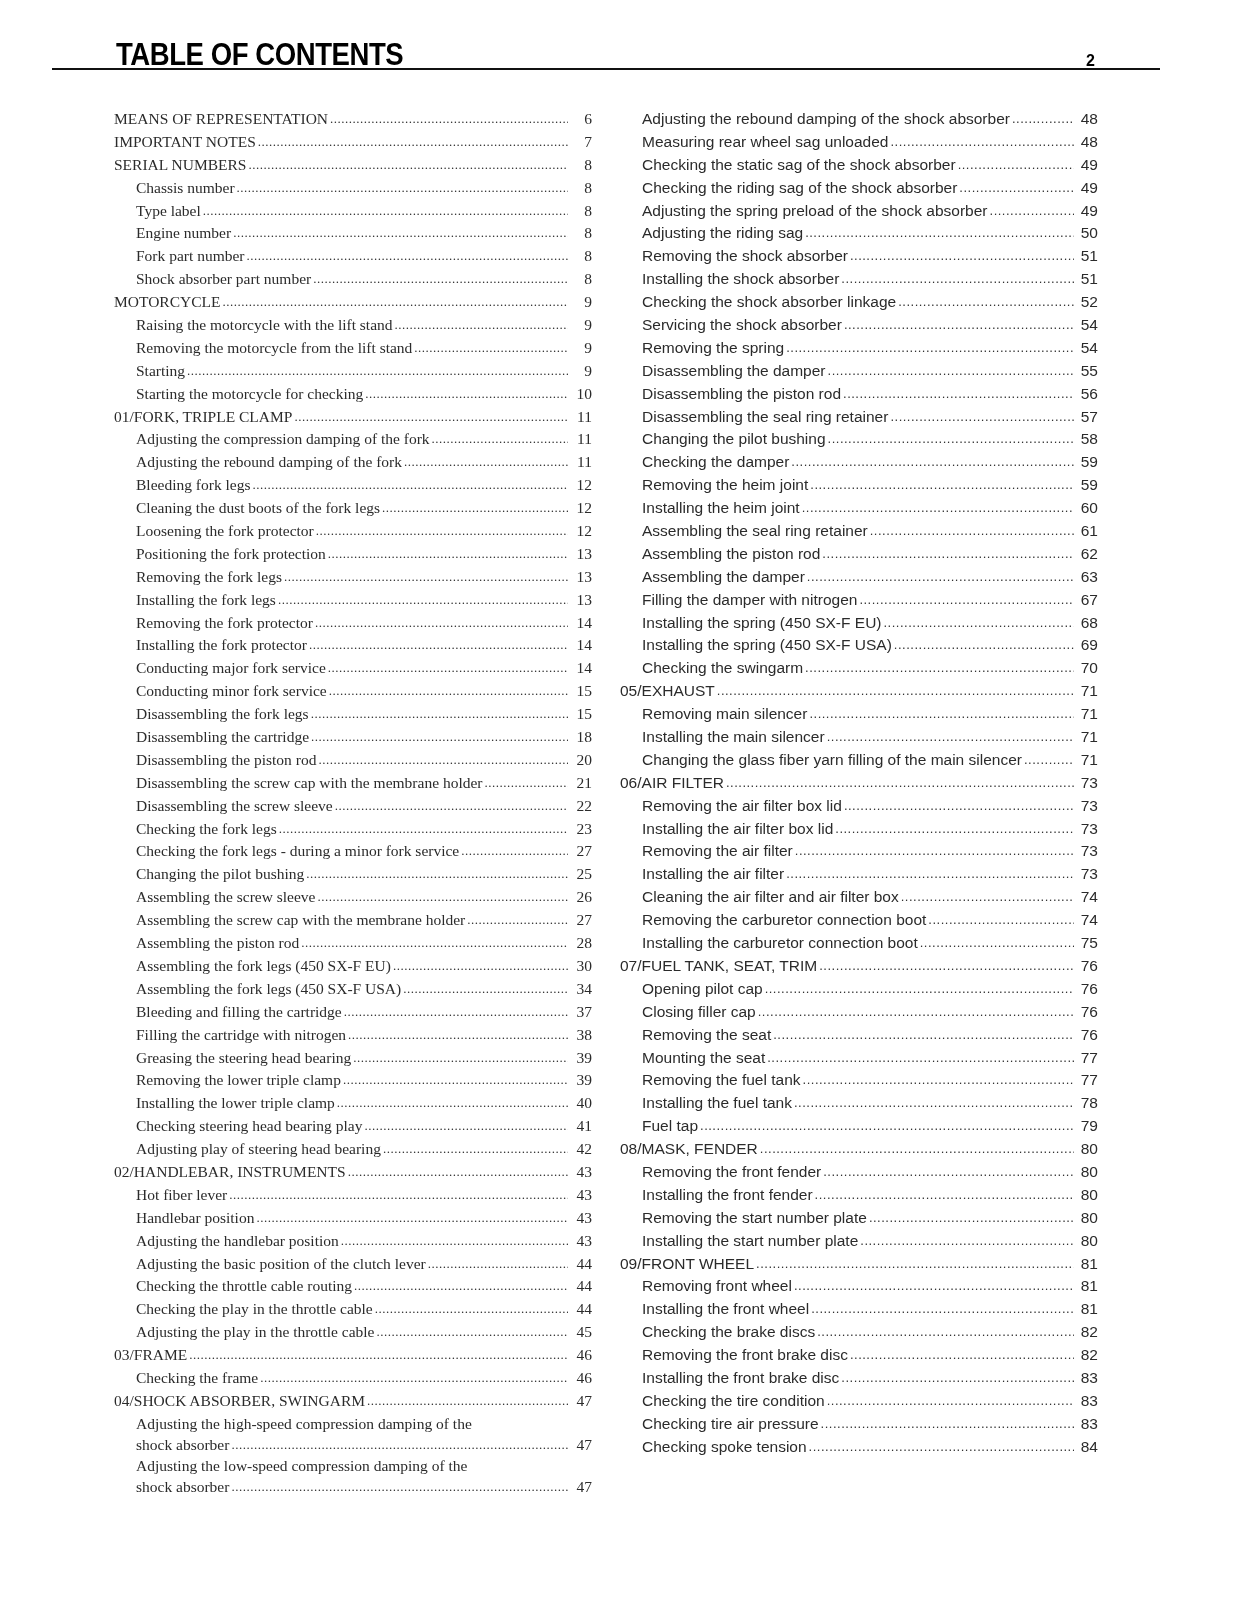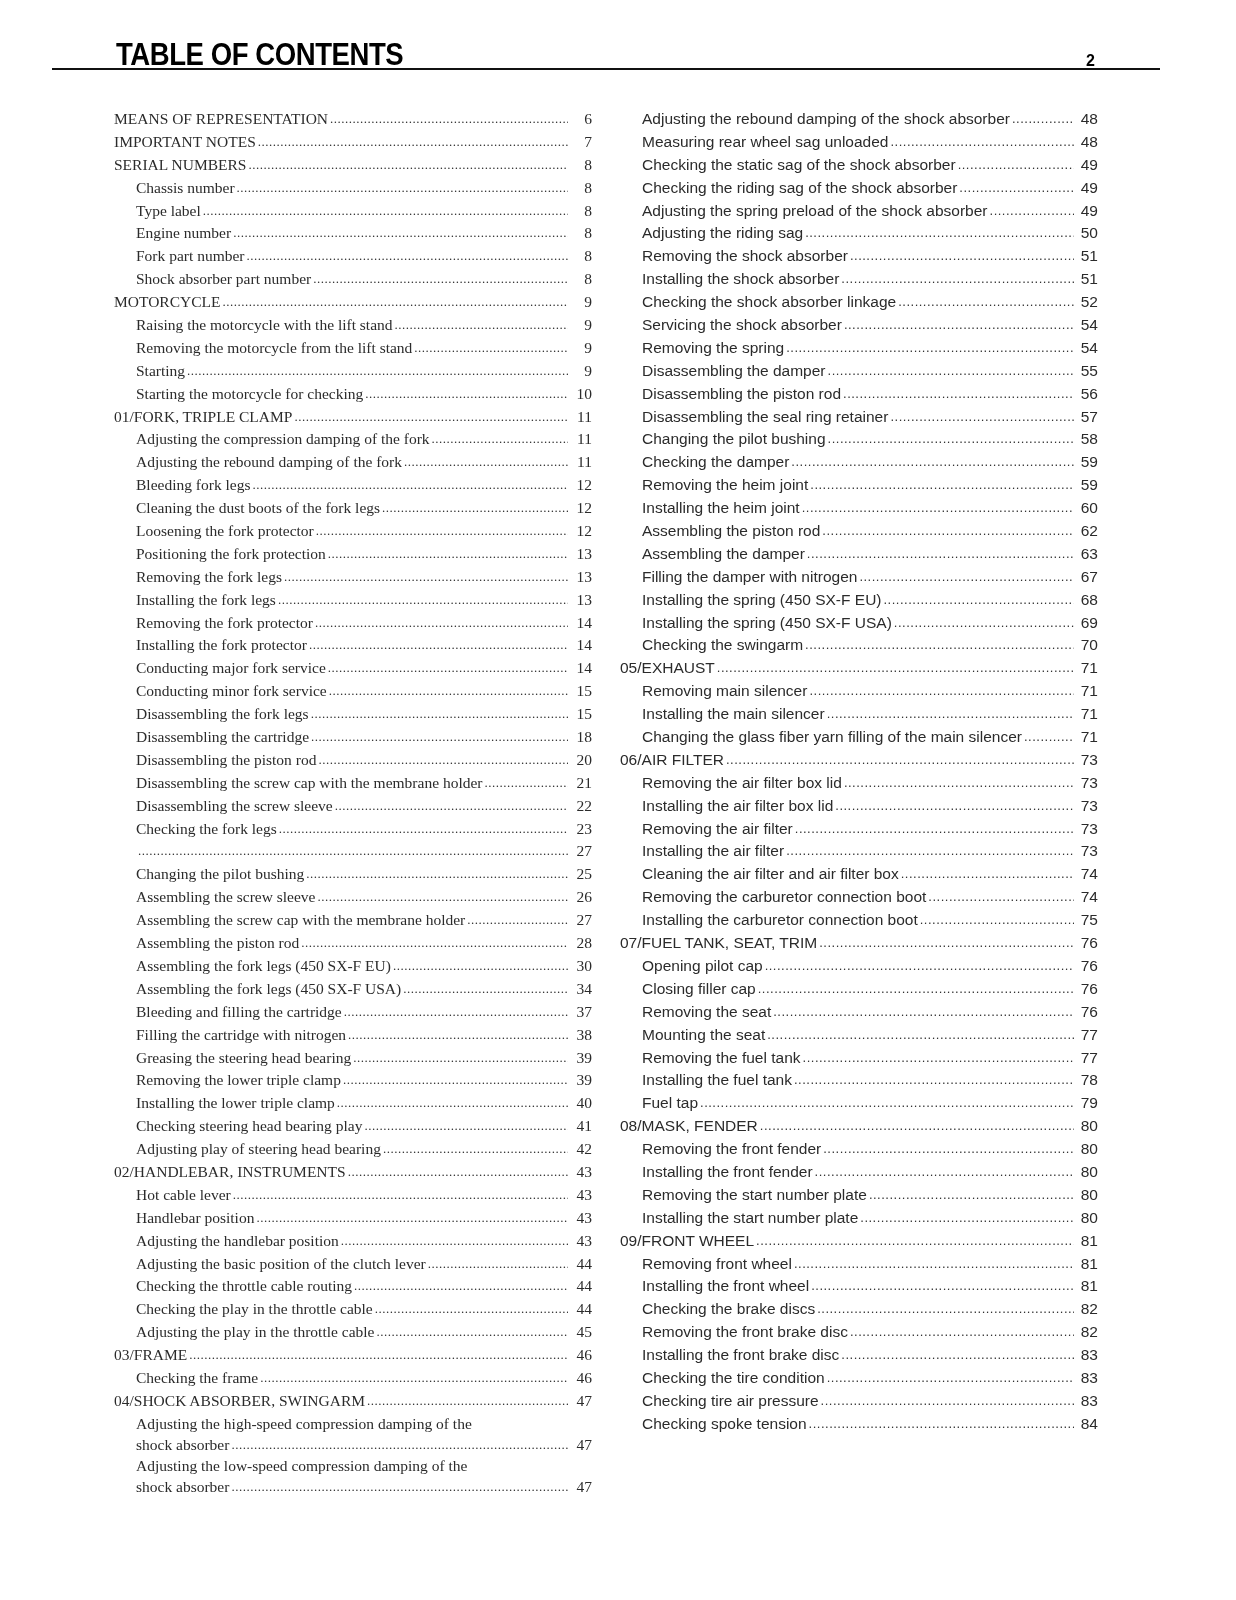--- a/index.html
+++ b/index.html
@@ -208,20 +208,21 @@
         <span class="label">Disassembling the screw sleeve</span>
         <span class="dots"></span>
         <span class="num">22</span>
       </div>
       <div class="entry sub">
         <span class="label">Checking the fork legs</span>
         <span class="dots"></span>
         <span class="num">23</span>
       </div>
       <div class="entry sub">
+        <span class="label">Checking the fork legs - during a minor fork service</span>
         <span class="dots"></span>
         <span class="num">27</span>
       </div>
       <div class="entry sub">
         <span class="label">Changing the pilot bushing</span>
         <span class="dots"></span>
         <span class="num">25</span>
       </div>
       <div class="entry sub">
         <span class="label">Assembling the screw sleeve</span>
@@ -282,21 +283,21 @@
         <span class="label">Adjusting play of steering head bearing</span>
         <span class="dots"></span>
         <span class="num">42</span>
       </div>
       <div class="entry">
         <span class="label">02/HANDLEBAR, INSTRUMENTS</span>
         <span class="dots"></span>
         <span class="num">43</span>
       </div>
       <div class="entry sub">
-        <span class="label">Hot cable lever</span>
+        <span class="label">Hot fiber lever</span>
         <span class="dots"></span>
         <span class="num">43</span>
       </div>
       <div class="entry sub">
         <span class="label">Handlebar position</span>
         <span class="dots"></span>
         <span class="num">43</span>
       </div>
       <div class="entry sub">
         <span class="label">Adjusting the handlebar position</span>
@@ -440,20 +441,25 @@
         <span class="label">Removing the heim joint</span>
         <span class="dots"></span>
         <span class="num">59</span>
       </div>
       <div class="entry sub">
         <span class="label">Installing the heim joint</span>
         <span class="dots"></span>
         <span class="num">60</span>
       </div>
       <div class="entry sub">
+        <span class="label">Assembling the seal ring retainer</span>
+        <span class="dots"></span>
+        <span class="num">61</span>
+      </div>
+      <div class="entry sub">
         <span class="label">Assembling the piston rod</span>
         <span class="dots"></span>
         <span class="num">62</span>
       </div>
       <div class="entry sub">
         <span class="label">Assembling the damper</span>
         <span class="dots"></span>
         <span class="num">63</span>
       </div>
       <div class="entry sub">

